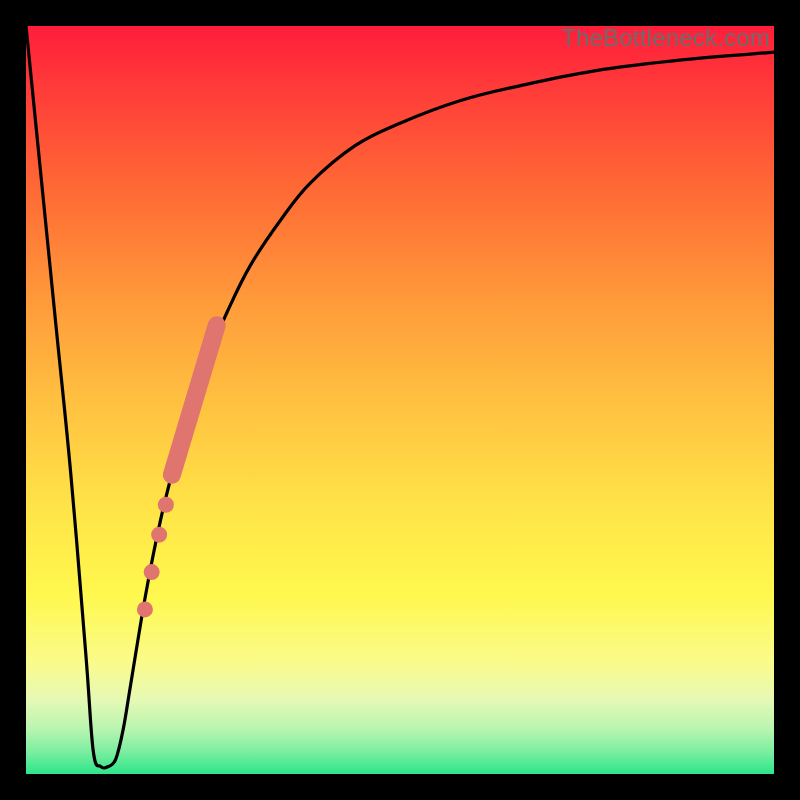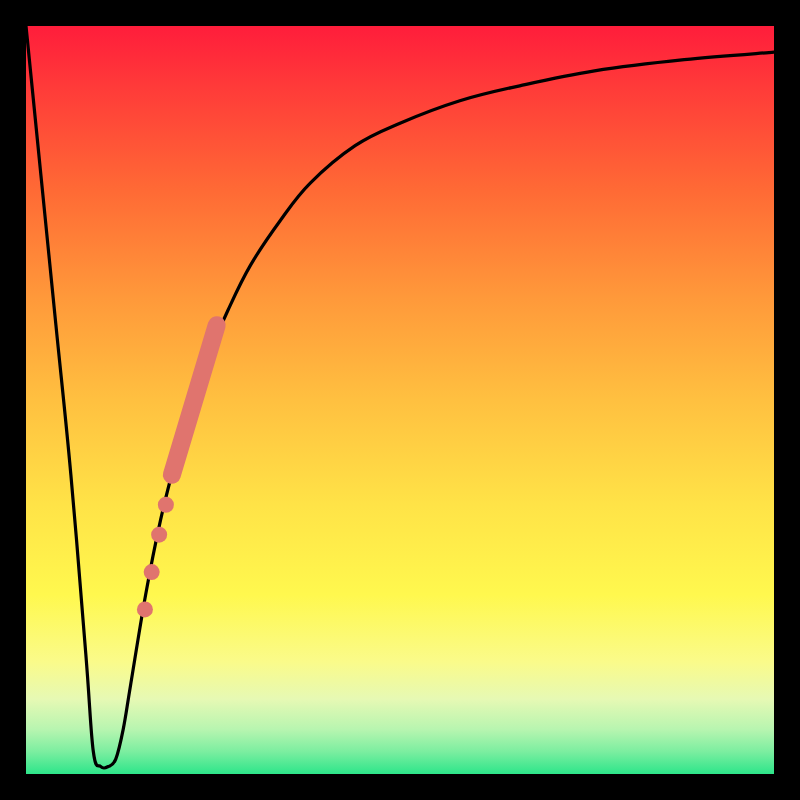--- a/index.html
+++ b/index.html
@@ -74,13 +74,14 @@
       <line stroke="#e0746e" stroke-width="18" stroke-linecap="round" id="hl-seg" x1="145.86" y1="448.8" x2="190.74" y2="299.2"></line>
       <g id="hl-dots">
           <circle cx="139.876" cy="478.72" r="8" fill="#e0746e"></circle>
           <circle cx="133.144" cy="508.64" r="8" fill="#e0746e"></circle>
           <circle cx="125.664" cy="546.04" r="8" fill="#e0746e"></circle>
           <circle cx="118.932" cy="583.44" r="8" fill="#e0746e"></circle>
         </g>
     </svg>
   </div>
 
+  <div class="watermark">TheBottleneck.com</div>
 </div>
 
 </body></html>

